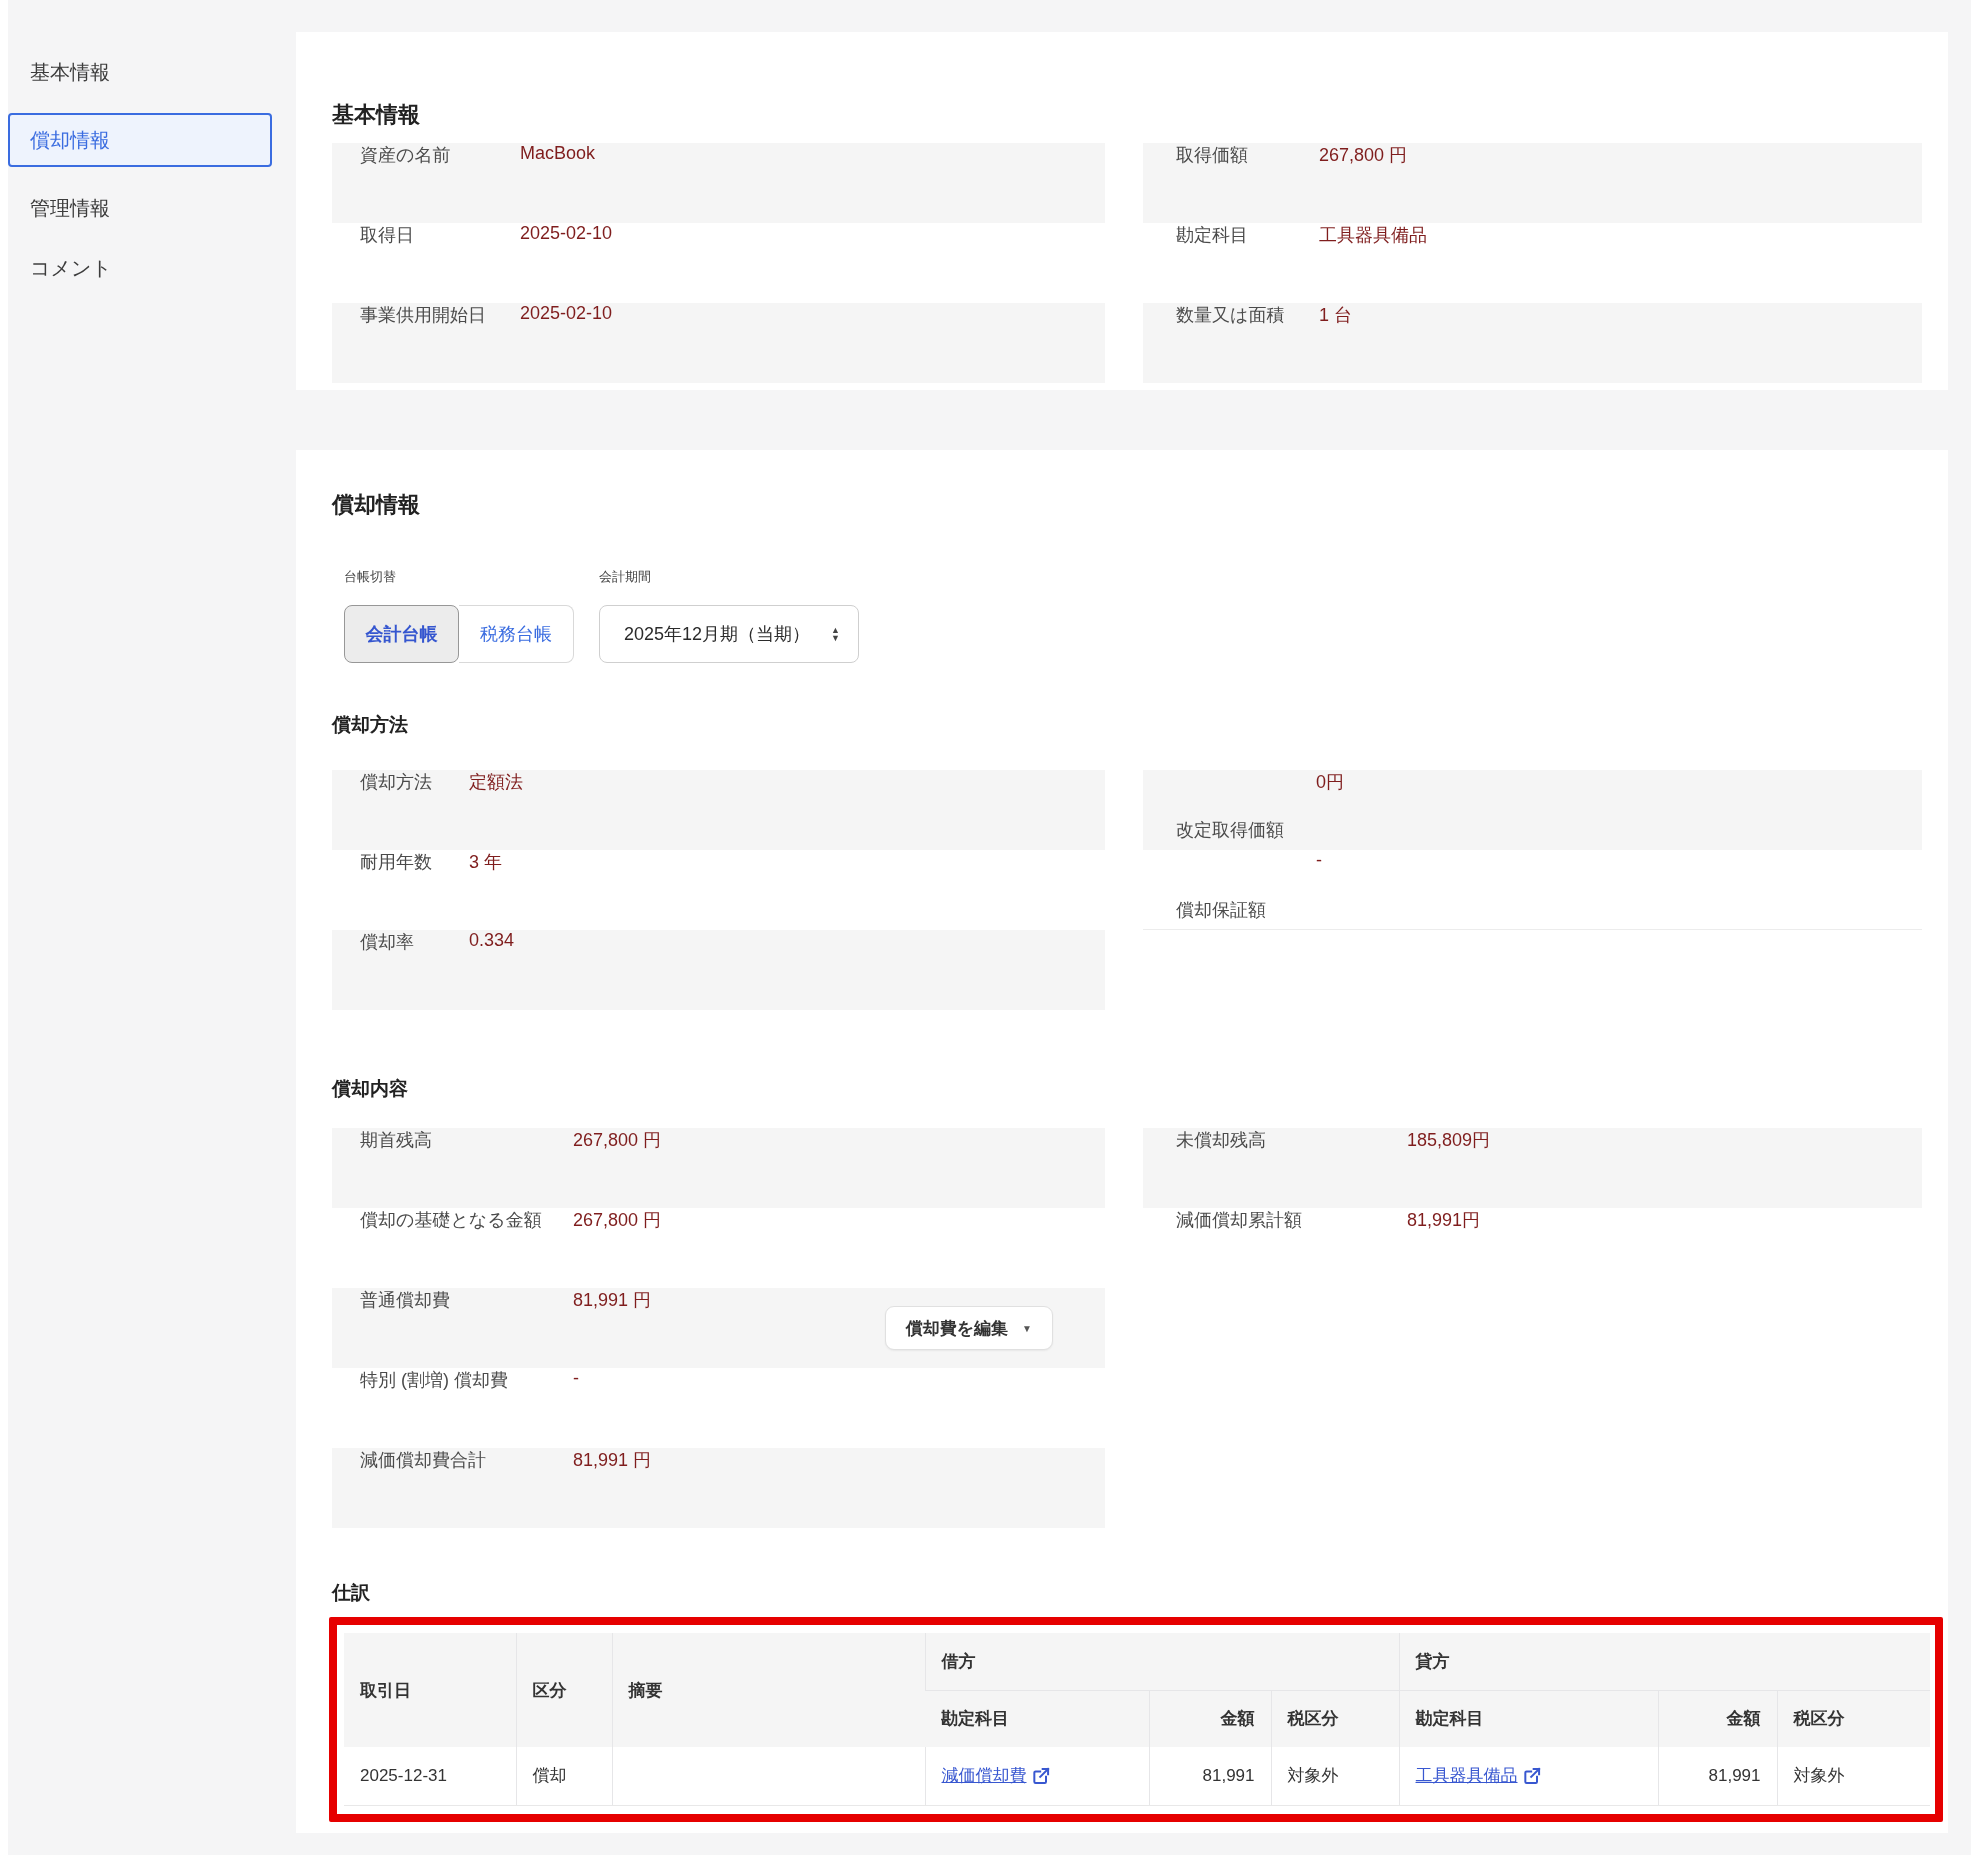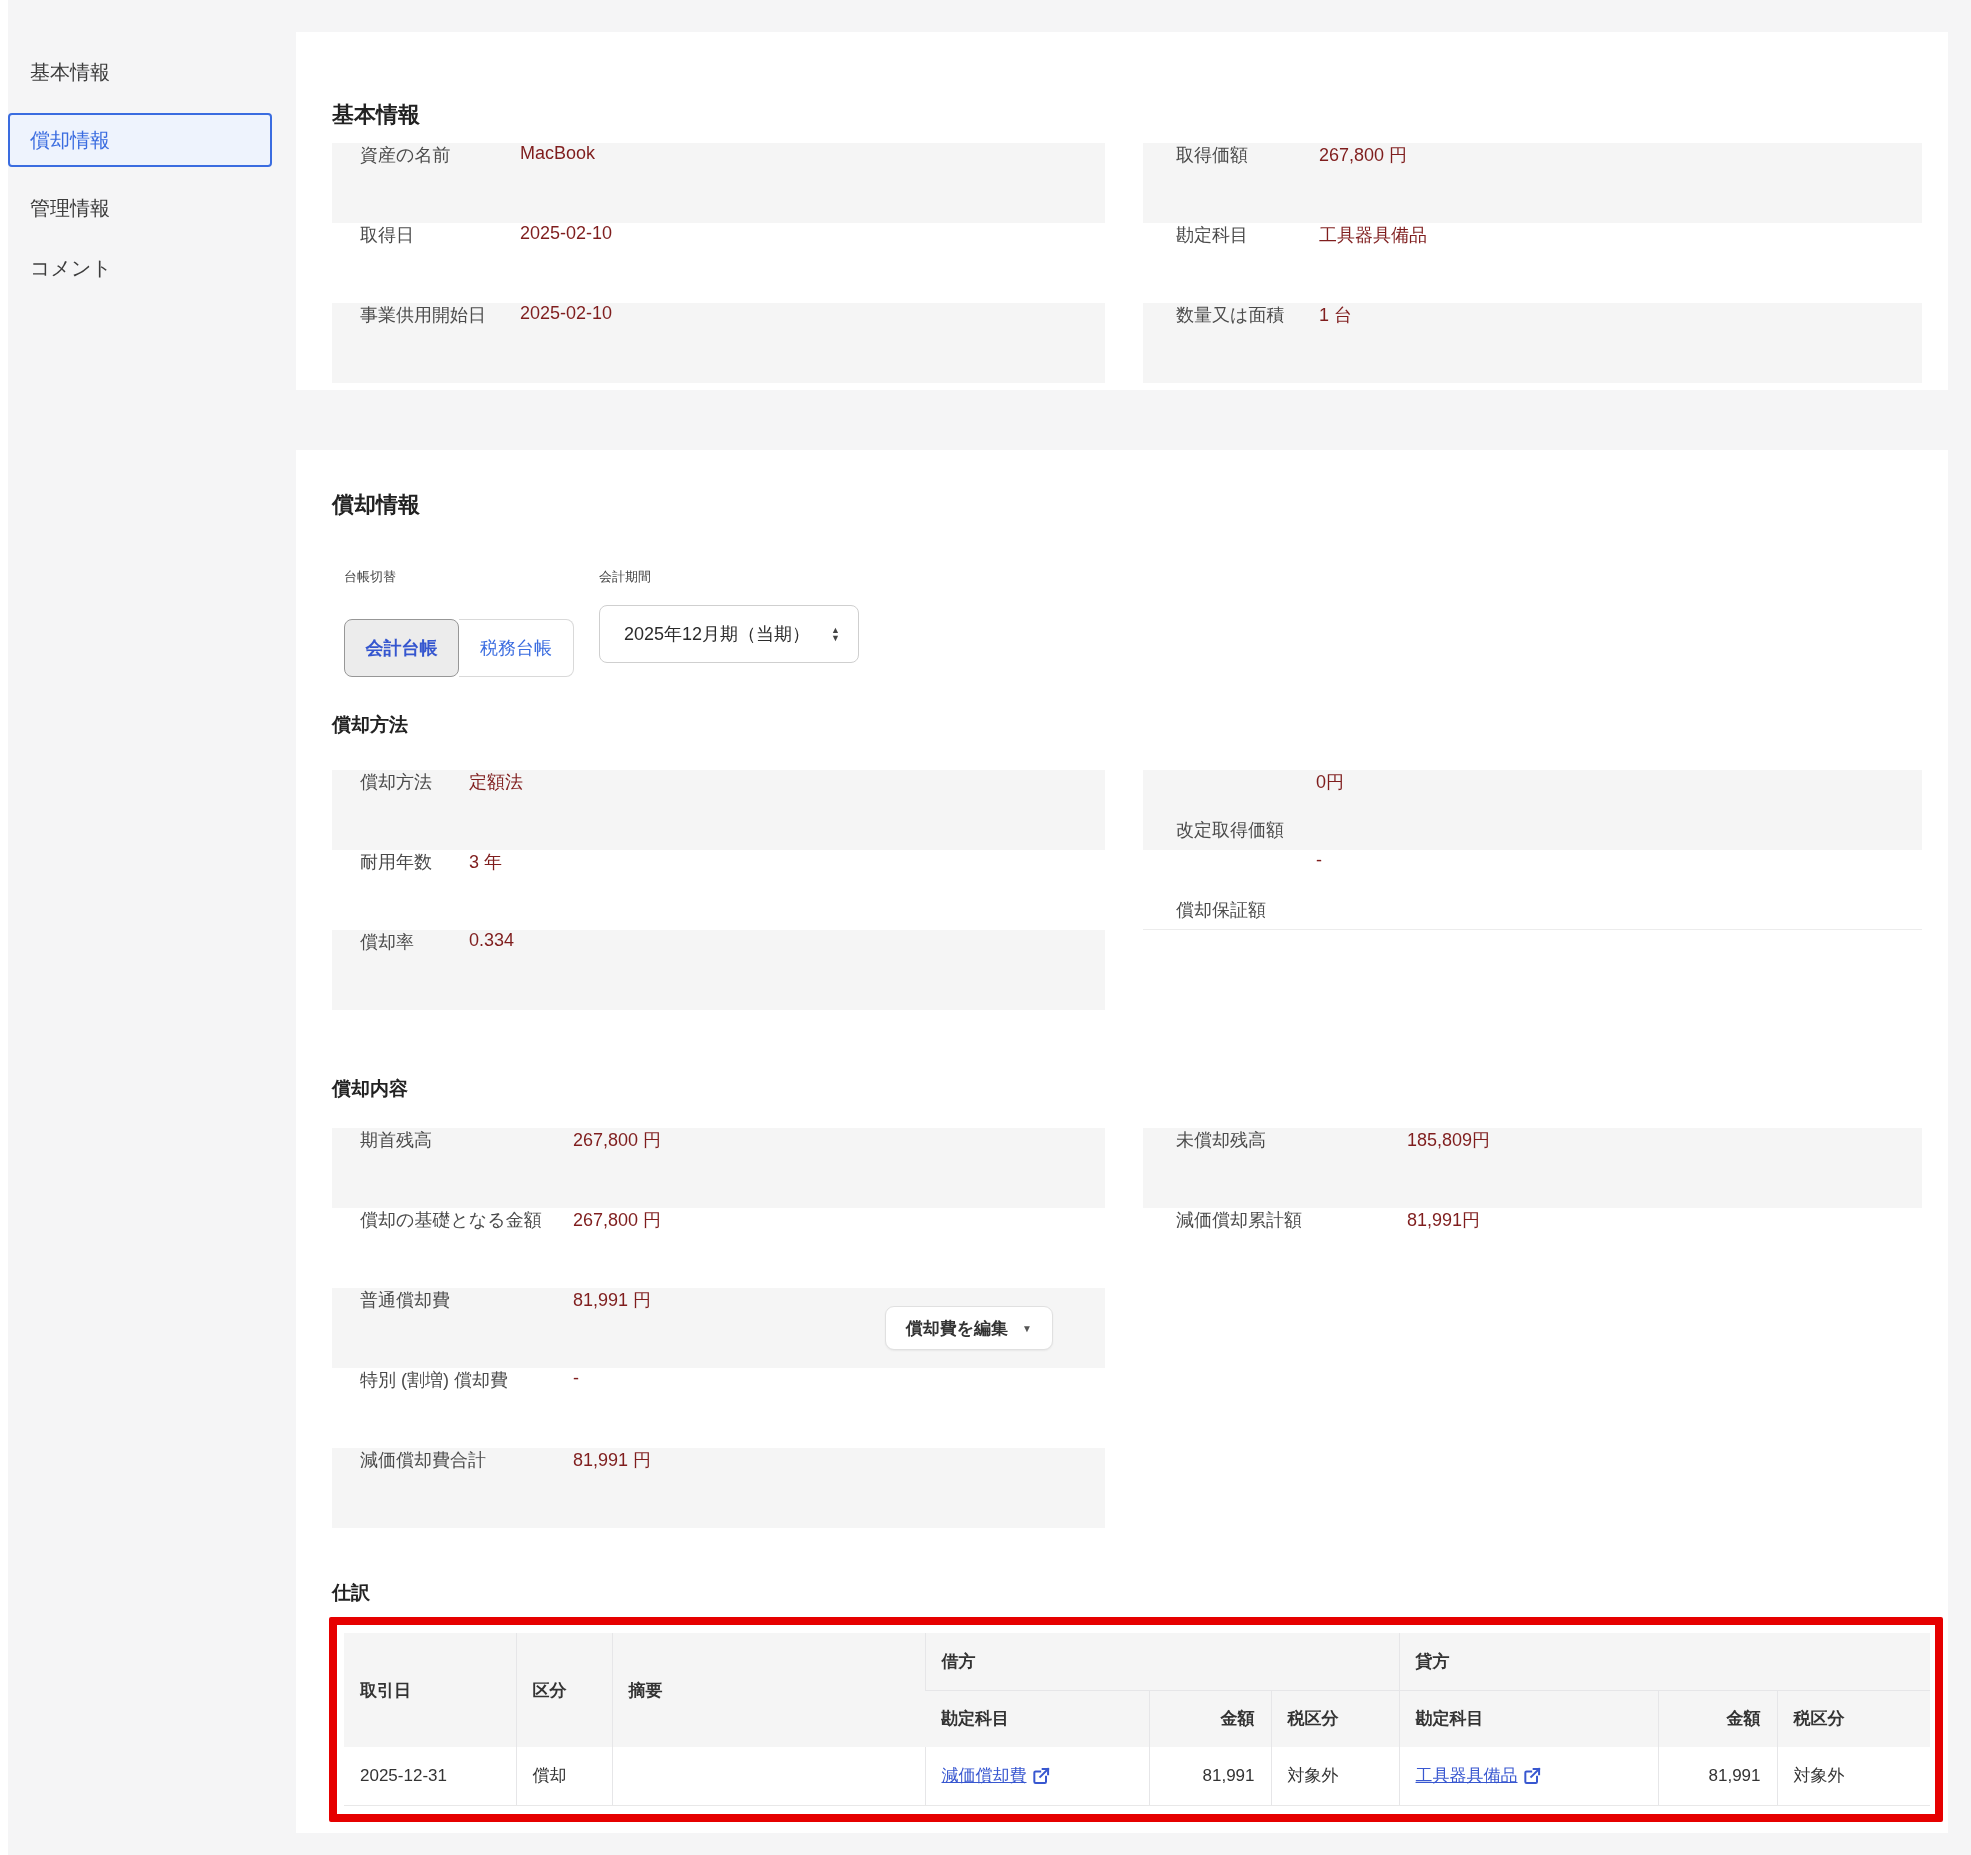--- a/index.html
+++ b/index.html
@@ -52,21 +52,20 @@
   .lw-m-r { width:140px;margin-top:48px; }  
   .lw-d-l { width:213px; }  
   .lw-d-r { width:231px; }  
   
   .ctl-label { position:absolute; font-size:13px; color:#444; }
   .toggle { position:absolute; left:48px; top:155px; display:flex; }
   .tseg {
     width:115px; height:58px; display:flex; align-items:center; justify-content:center;
     font-size:18px; cursor:pointer; background:#fff; color:#3a6ce0;
     border:1px solid #d9d9d9;
-    margin-top:14px;
   }
   .tseg.first { border-radius:8px 0 0 8px; }
   .tseg.last  { border-radius:0 8px 8px 0; border-left:none; }
   .tseg.selected {
     background:#ececec; color:#3556cf; font-weight:bold;
     border:1px solid #979797; border-radius:8px;
   }
   .select-box {
     position:absolute; left:303px; top:155px; width:260px; height:58px;
     border:1px solid #cfcfcf; border-radius:8px; background:#fff;

